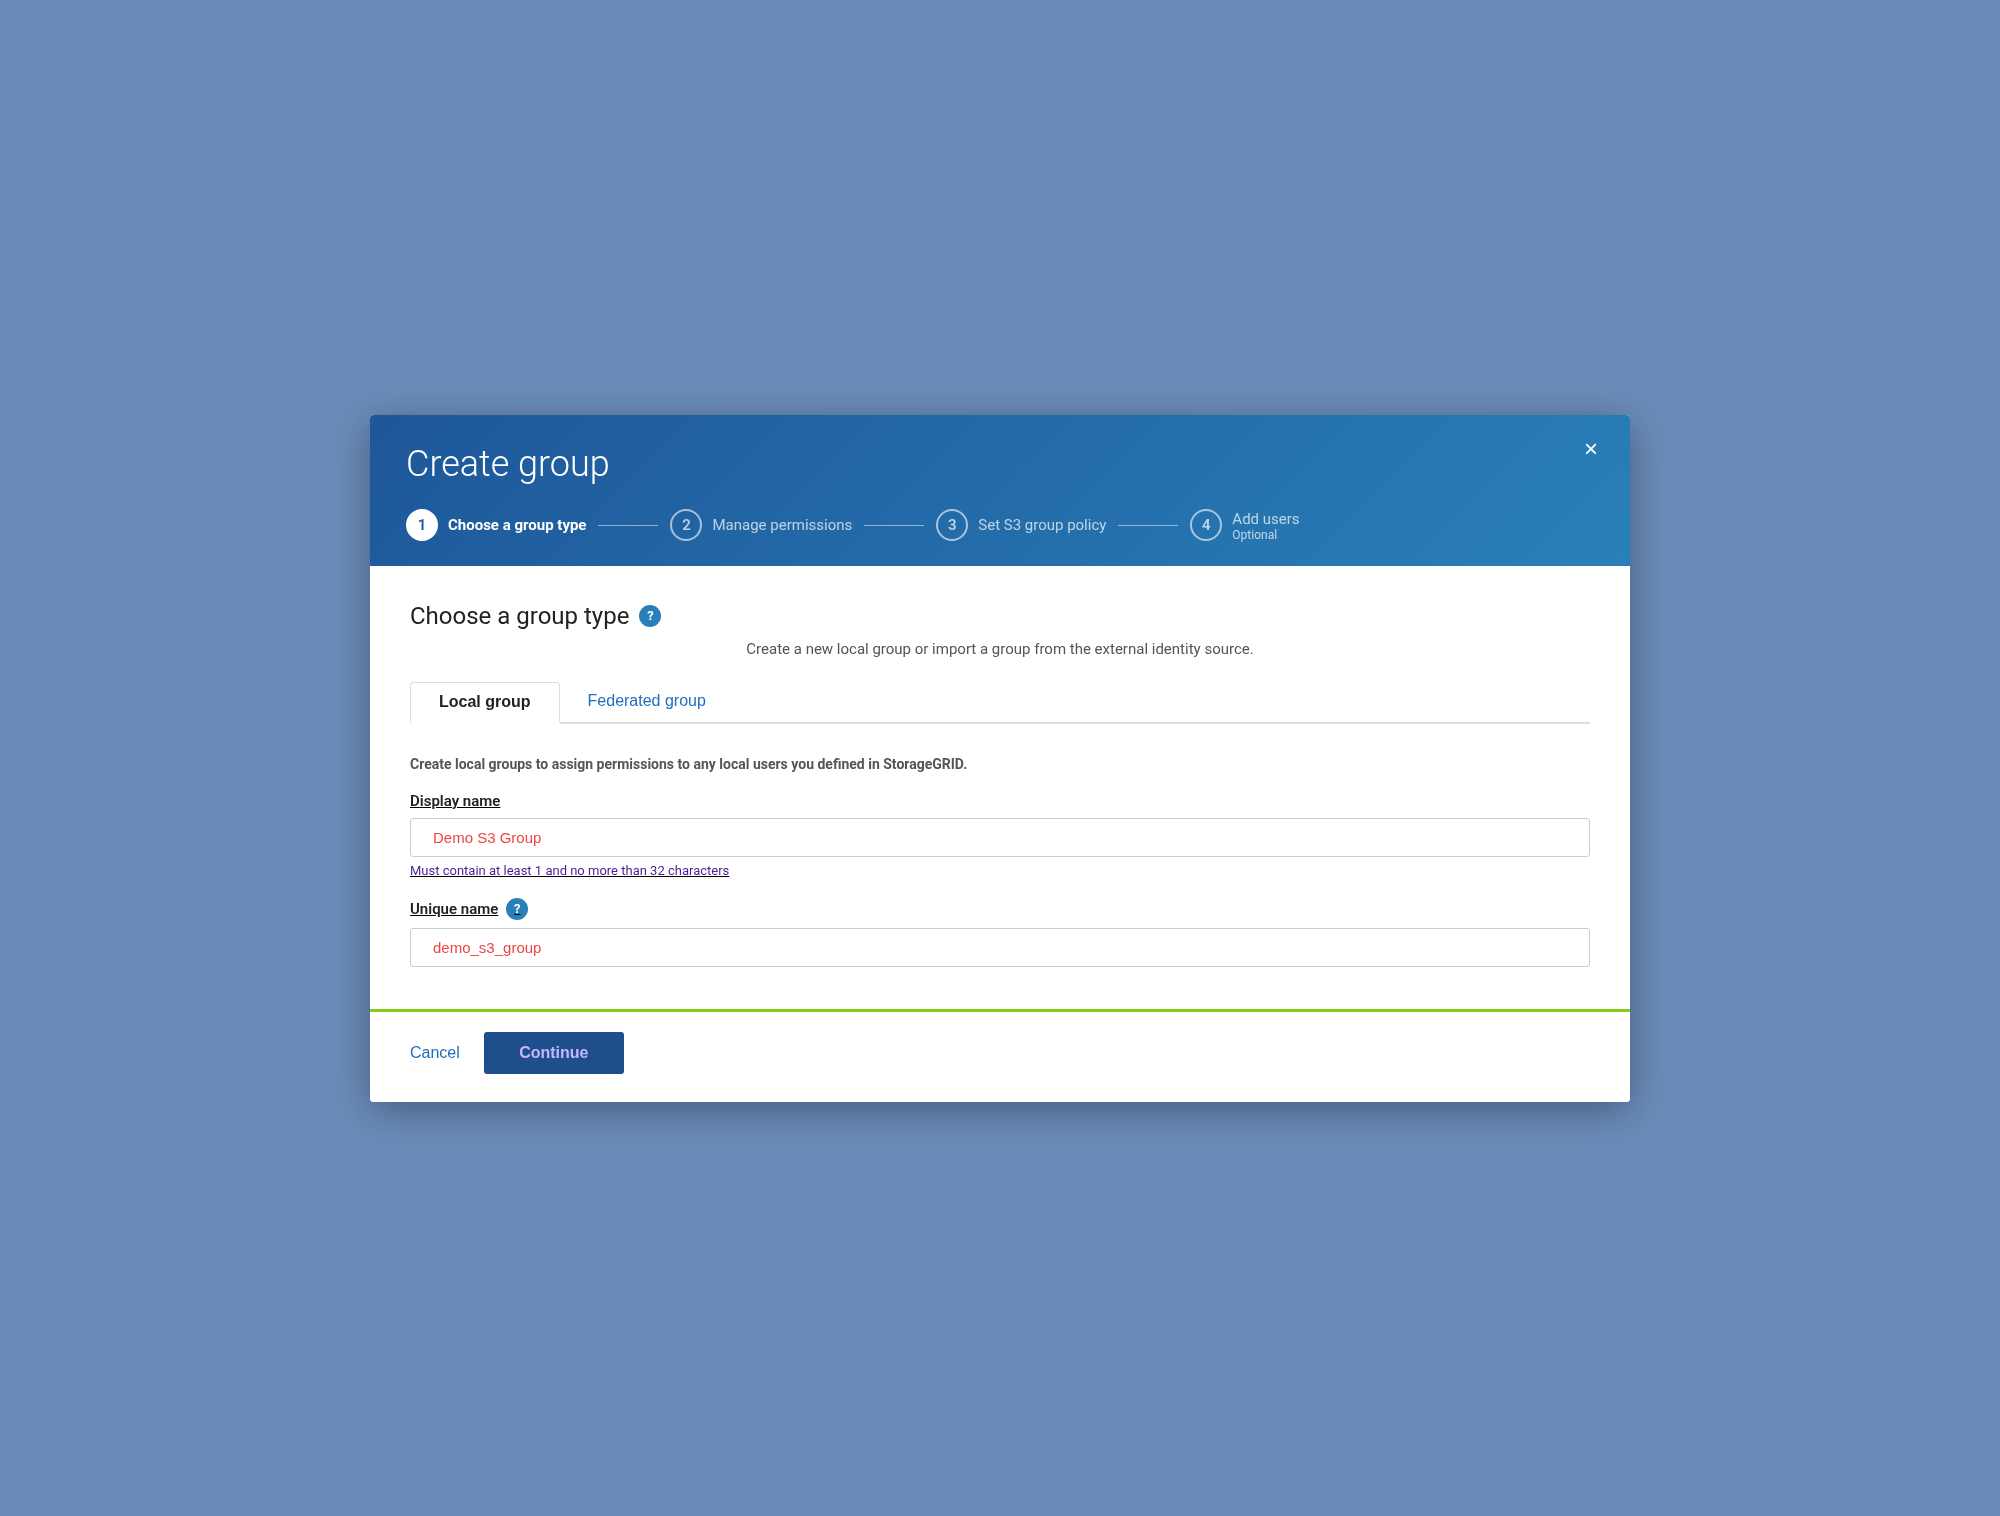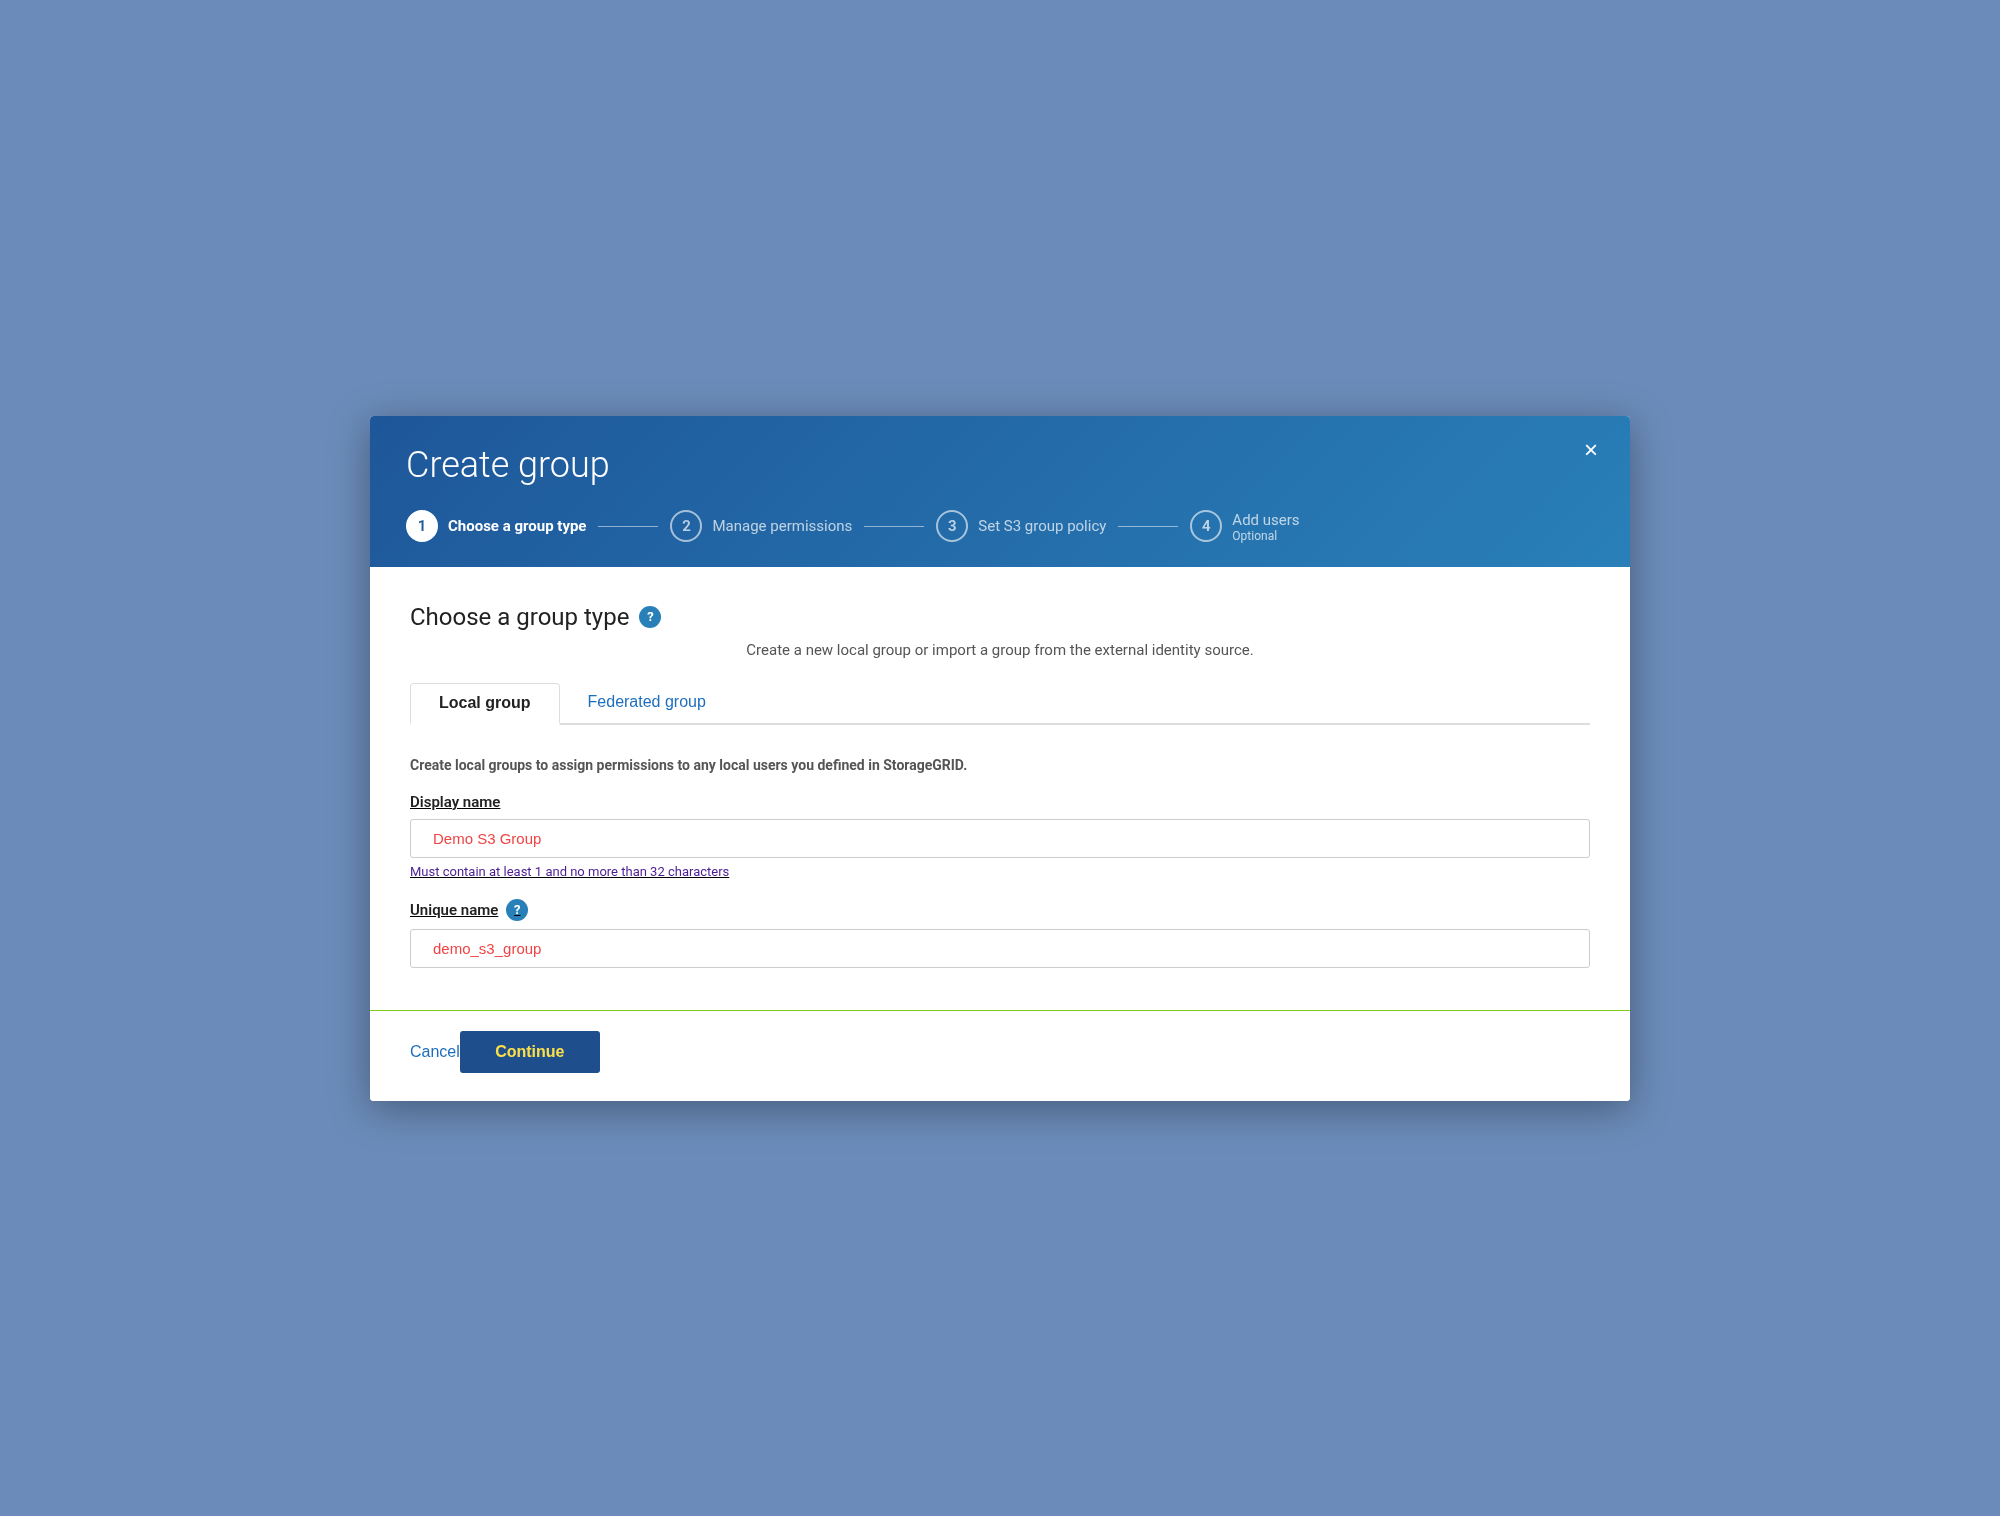--- a/index.html
+++ b/index.html
@@ -233,36 +233,37 @@
 
     .form-group {
       margin-bottom: 6px;
       text-decoration: underline;
     }
 
     .modal-footer {
       padding: 20px 40px 28px 40px;
       display: flex;
       align-items: center;
-      border-top: 1px solid #84cc16;
+      gap: 24px;
+      border-top: 3px solid #84cc16;
       background: #fff;
     }
 
     .btn-cancel {
       background: none;
       border: none;
       color: #1e6ebf;
       font-size: 16px;
       cursor: pointer;
       padding: 8px 0;
     }
 
     .btn-continue {
       background: #1e4f8c;
-      color: #fde047;
+      color: #c4b5fd;
       border: none;
       padding: 12px 32px;
       font-size: 16px;
       font-weight: 600;
       border-radius: 3px;
       cursor: pointer;
       min-width: 140px;
     }
   </style>
 </head>

